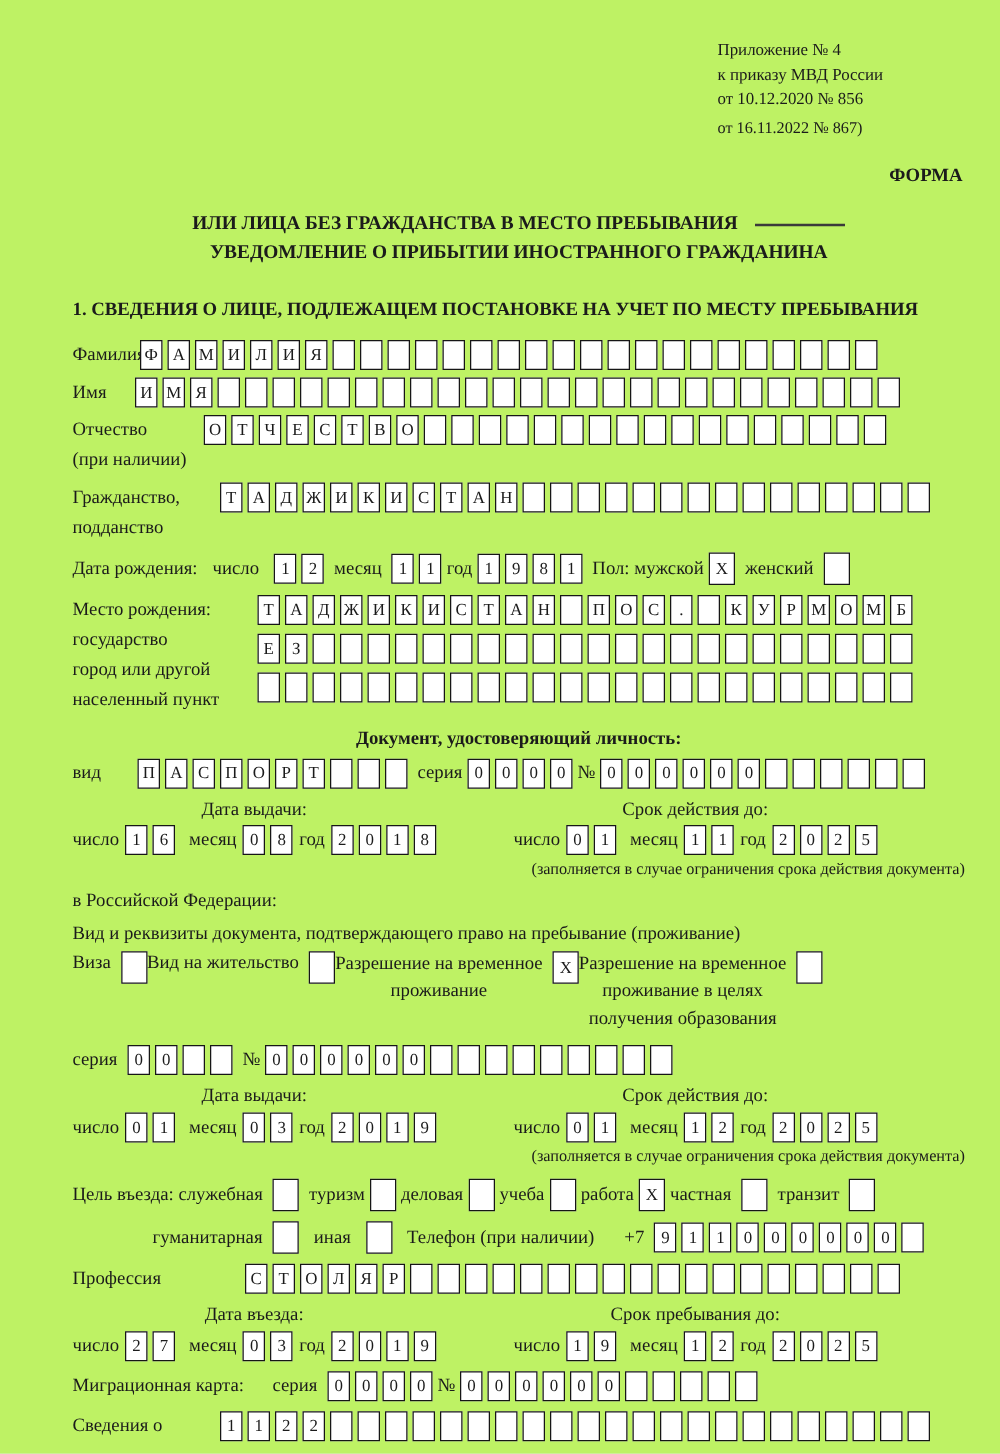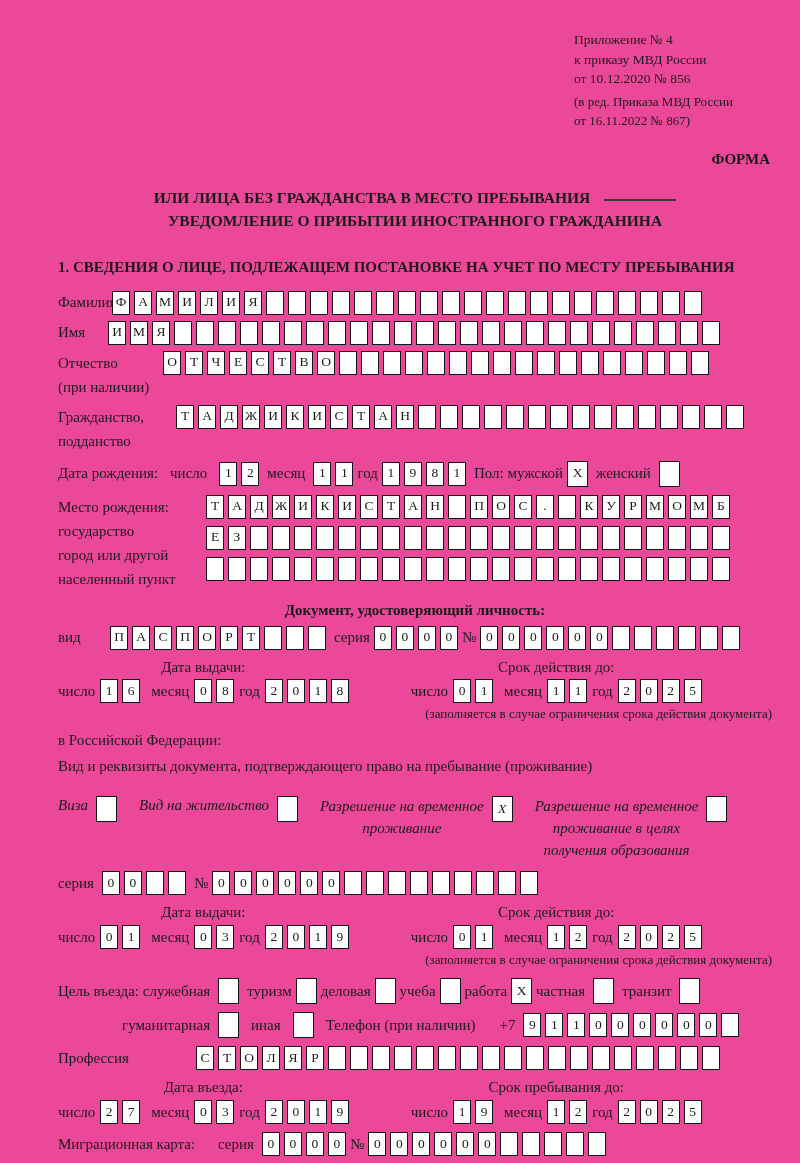--- a/index.html
+++ b/index.html
@@ -1,17 +1,17 @@
 <!DOCTYPE html>
 <html lang="ru"><head>
 <meta charset="utf-8">
 <style>
   html,body{margin:0;padding:0;background:#e8e8e8;}
   .page{
-    width:800px;height:1163px;background:#ec4899;color:#1b1b1b;
+    width:800px;height:1163px;background:#bef264;color:#1b1b1b;
     font-family:"Liberation Serif","DejaVu Serif",serif;
     font-size:15px;line-height:1.25;
     box-sizing:border-box;padding:30px 28px 20px 58px;
     position:relative;overflow:hidden;margin:0 auto;
   }
   .hdr{margin-left:auto;width:198px;font-size:13.5px;line-height:1.45;}
   .hdr .sub{font-size:13px;margin-top:4px;}
   .forma{text-align:right;font-weight:bold;margin:20px 2px 0 0;font-size:15px;}
   .title{margin-top:18px;text-align:center;font-weight:bold;font-size:15.5px;line-height:1.45;}
   .title .uline{display:inline-block;width:72px;border-bottom:2px solid #3a3a3a;margin-left:14px;transform:translateY(-2px);}
@@ -29,36 +29,35 @@
   }
   .chk .cell{width:19px;height:24px;}
   .dg{display:inline-block;}
   .dg-title{text-align:center;margin-bottom:3px;}
   .dg-fields{display:flex;align-items:center;gap:5px;}
   .dg-fields .w{margin-left:6px;}
   .note{font-size:13px;margin-top:3px;}
   .note.r{text-align:right;}
   .gap4{width:4px;flex:none;} .gap8{width:8px;flex:none;} .gap12{width:12px;flex:none;}
   .mt10{margin-top:10px;} .mt14{margin-top:14px;} .mt8{margin-top:8px;align-items:center;}
-  .permit-row{display:flex;align-items:flex-start;margin-top:20px;gap:22px;font-style:italic;}
+  .permit-row{display:flex;align-items:flex-start;margin-top:4px;gap:0;}
   .permit-opt{display:flex;align-items:flex-start;gap:8px;}
   .permit-opt .txt{text-align:center;line-height:1.45;}
   .doc-h{text-align:center;font-weight:bold;margin-top:10px;}
 </style>
 </head>
 <body>
 
 <div class="page">
 
   <div class="hdr">
     <div>Приложение № 4</div>
     <div>к приказу МВД России</div>
     <div>от 10.12.2020 № 856</div>
     <div class="sub">
-      <div>(в ред. Приказа МВД России</div>
       <div>от 16.11.2022 № 867)</div>
     </div>
   </div>
   <div class="forma">ФОРМА</div>
 
   <div class="title">
     <div>
       <span>ИЛИ ЛИЦА БЕЗ ГРАЖДАНСТВА В МЕСТО ПРЕБЫВАНИЯ</span><span class="uline"></span>
     </div>
     <div>УВЕДОМЛЕНИЕ О ПРИБЫТИИ ИНОСТРАННОГО ГРАЖДАНИНА</div>

